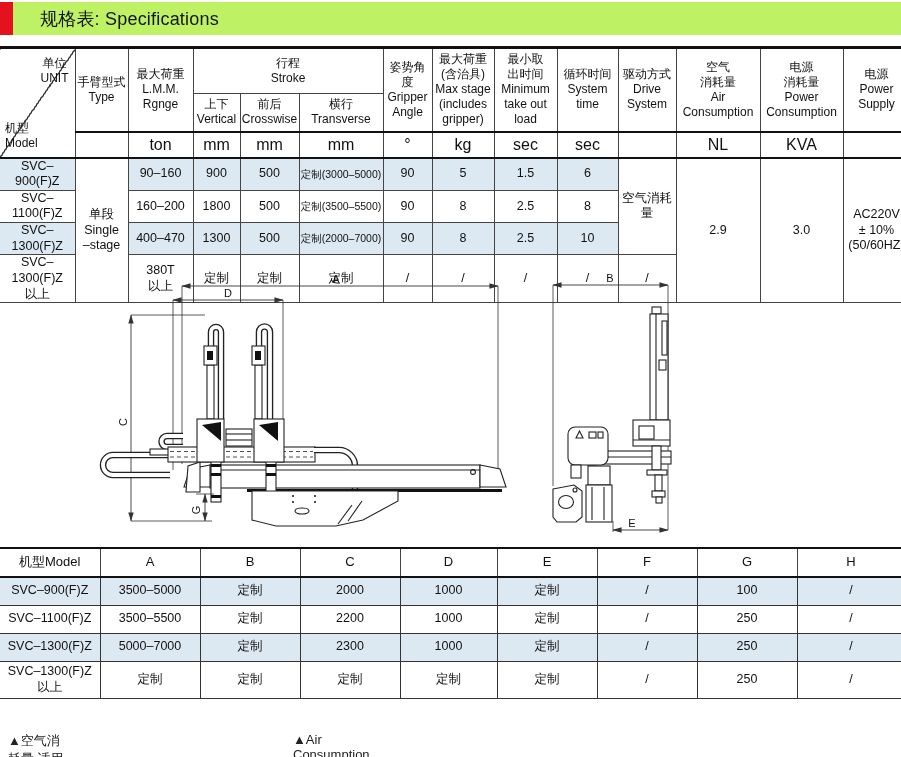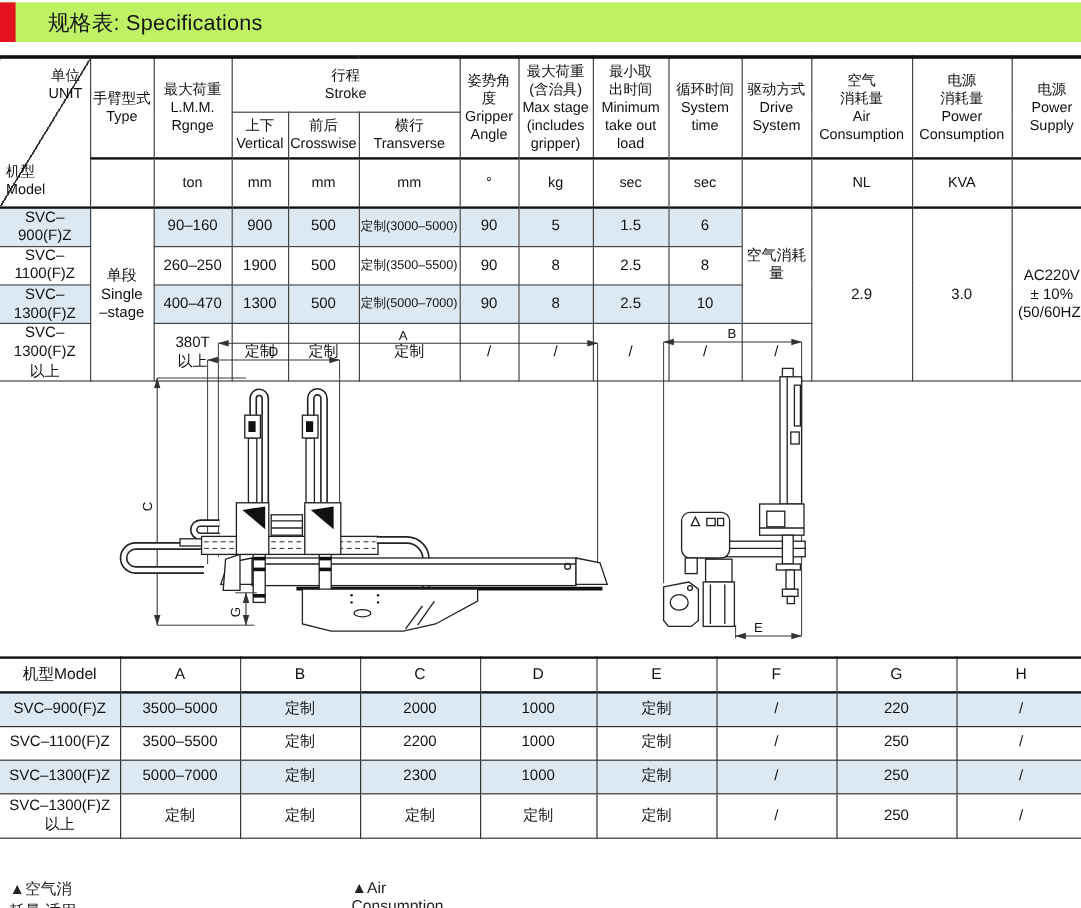--- a/index.html
+++ b/index.html
@@ -20,21 +20,21 @@
     white-space:pre-line;padding:0 1px;font-size:12px;line-height:1.25;
     box-sizing:border-box;overflow:hidden;
   }
   .merged{background:#fff;}
 
   
   .spec-wrap{position:absolute;left:0;top:46px;}
   table.spec{width:910px;border-top:3px solid #111;border-left:none;border-bottom:1.5px solid #999;}
   table.spec th,table.spec td{border-left-width:1px;}
   table.spec tr>*:first-child{border-left:none;}
-  table.spec .unitrow th{border-top:2.5px solid #111;height:41px;font-size:12px;}
+  table.spec .unitrow th{border-top:2.5px solid #111;height:26px;font-size:16px;}
   table.spec tbody tr:first-child td{border-top:2px solid #111;}
   table.spec tbody tr:nth-child(odd){background:#dde9f2;}
   table.spec td{height:28px;font-size:12.5px;}
   table.spec td.small{font-size:10.5px;}
   .corner{
     position:relative;padding:0;height:108px;background-color:#fff;
     background-image:linear-gradient(to bottom right,transparent calc(50% - .7px),#333 calc(50% - .7px),#333 calc(50% + .7px),transparent calc(50% + .7px));
   }
   .corner .tr{position:absolute;top:7px;right:6px;text-align:center;}
   .corner .bl{position:absolute;bottom:6px;left:5px;text-align:left;}
@@ -176,35 +176,35 @@
       <td>6</td>
       <td class="merged" rowspan="3">空气消耗量</td>
       <td class="merged" rowspan="4">2.9</td>
       <td class="merged" rowspan="4">3.0</td>
       <td class="merged" rowspan="4">AC220V
 ± 10%
 (50/60HZ)</td>
     </tr>
     <tr>
       <td>SVC–1100(F)Z</td>
-      <td>260–250</td>
-      <td>1900</td>
+      <td>160–200</td>
+      <td>1800</td>
       <td>500</td>
       <td class="small">定制(3500–5500)</td>
       <td>90</td>
       <td>8</td>
       <td>2.5</td>
       <td>8</td>
     </tr>
     <tr>
       <td>SVC–1300(F)Z</td>
       <td>400–470</td>
       <td>1300</td>
       <td>500</td>
-      <td class="small">定制(5000–7000)</td>
+      <td class="small">定制(2000–7000)</td>
       <td>90</td>
       <td>8</td>
       <td>2.5</td>
       <td>10</td>
     </tr>
     <tr>
       <td style="height:34px">SVC–1300(F)Z
 以上</td>
       <td>380T
 以上</td>
@@ -387,21 +387,21 @@
   </thead>
   <tbody>
     <tr>
       <td>SVC–900(F)Z</td>
       <td>3500–5000</td>
       <td>定制</td>
       <td>2000</td>
       <td>1000</td>
       <td>定制</td>
       <td>/</td>
-      <td>220</td>
+      <td>100</td>
       <td>/</td>
     </tr>
     <tr>
       <td>SVC–1100(F)Z</td>
       <td>3500–5500</td>
       <td>定制</td>
       <td>2200</td>
       <td>1000</td>
       <td>定制</td>
       <td>/</td>

